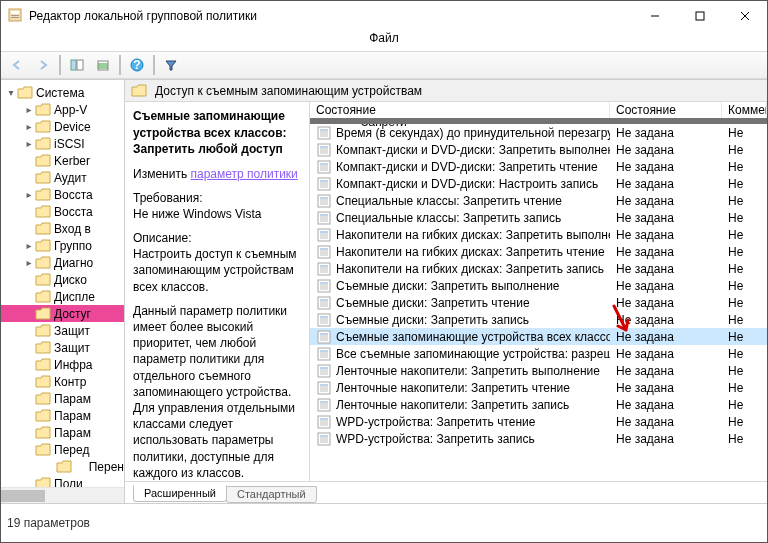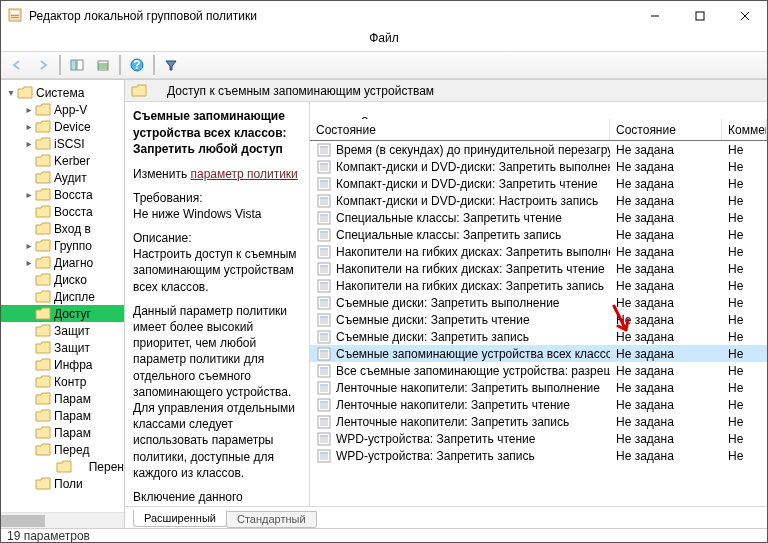--- a/index.html
+++ b/index.html
@@ -14,42 +14,42 @@
   .toolbar { height: 28px; border-top:1px solid #d9d9d9; border-bottom:1px solid #d9d9d9; display:flex; align-items:center; padding: 0 4px; gap:2px; background:linear-gradient(#fcfcfc,#f0f0f0); }
   .tbtn { width:24px; height:22px; border:1px solid transparent; display:flex; align-items:center; justify-content:center; }
   .tbtn.sep { width:1px; height:20px; background:#c0c0c0; margin:0 2px; }
   .tbtn.disabled { opacity:.4; }
   .main { flex:1; display:flex; min-height:0; border-top:1px solid #cfcfcf;}
   .tree { width:124px; overflow:hidden; border-right:1px solid #cfcfcf; padding-top:4px; }
   .tree-item { display:flex; align-items:center; height:17px; padding-left:4px; white-space:nowrap; overflow:hidden; }
   .tree-item .twisty { width:12px; text-align:center; color:#666; font-size:10px; display:inline-block; }
   .tree-item .folder { width:16px; height:13px; margin-right:3px; display:inline-block; }
   .folder svg { display:block; }
-  .tree-item.selected { background:#22c55e;text-align:right; }
+  .tree-item.selected { background:#ec4899;text-align:right; }
   .right { flex:1; display:flex; flex-direction:column; min-width:0; }
-  .cat-header { height:22px; background:#f0f0f0; border-bottom:1px solid #d9d9d9; display:flex; align-items:center; padding-left:6px; gap:20px; }
+  .cat-header { height:22px; background:#f0f0f0; border-bottom:1px solid #d9d9d9; display:flex; align-items:center; padding-left:6px; gap:8px; }
   .split { flex:1; display:flex; min-height:0; }
   .desc { width:185px; border-right:1px solid #d9d9d9; padding:6px 8px; overflow:hidden; font-size:11.5px; line-height:1.35; color:#000; }
   .desc b { font-weight:600; }
-  .desc a { color:#7f1d1d; }
+  .desc a { color:#8b5cf6; }
   .desc p { margin-top:8px; }
   .list { flex:1; overflow:auto; position:relative; }
-  .list-header { display:flex; height:22px; border-bottom:1px solid #737373; background:#fff; position:sticky; top:0;margin-top:17px; }
+  .list-header { display:flex; height:22px; border-bottom:6px solid #737373; background:#fff; position:sticky; top:0; }
   .list-header .col { padding:0 6px; display:flex; align-items:center; border-right:1px solid #e5e5e5; overflow:hidden; white-space:nowrap; }
   .col-setting { width:300px; } .col-state { width:112px; } .col-comment { flex:1; }
   .row { display:flex; height:17px; align-items:center; }
   .row.selected { background:#cce8ff; }
   .row .cell { padding:0 6px; overflow:hidden; white-space:nowrap; text-overflow:ellipsis; display:flex; align-items:center; gap:4px; }
   .row .cell.col-setting { width:300px; } .row .cell.col-state { width:112px; } .row .cell.col-comment { flex:1; }
   .setting-icon { flex:none; width:16px; height:16px; display:flex; align-items:center; justify-content:center; }
   .arrow-annot { position:absolute; left:298px; top:202px; pointer-events:none; }
   .bottom-tabs { height:22px; display:flex; align-items:flex-end; padding-left:8px; border-top:1px solid #d9d9d9; background:#fff; }
   .btab { border:1px solid #bfbfbf; border-top:1px solid #fff; padding:1px 10px 2px; font-size:11px; margin-right:-1px; background:#fff; border-radius:0 0 3px 3px; position:relative; top:-1px; }
   .btab.inactive { background:#f4f4f4; color:#555; border-top:1px solid #bfbfbf; top:0;}
-  .statusbar { height:14px; border-top:1px solid #cfcfcf; padding:0 6px; display:flex; align-items:center; font-size:11.5px; color:#333; }
+  .statusbar { height:39px; border-top:1px solid #cfcfcf; padding:0 6px; display:flex; align-items:center; font-size:11.5px; color:#333; }
   .hscroll-fake { height:16px; border-top:1px solid #e5e5e5; background:#f0f0f0; position:relative; }
   .hscroll-thumb { position:absolute; left:0; top:2px; height:12px; width:44px; background:#c2c2c2; }
   .tree-wrap { display:flex; flex-direction:column; height:100%; }
   .tree-scroll { flex:1; overflow:hidden; }
 </style>
 </head>
 <body>
 
 <div class="titlebar">
   <span class="app-icon">

